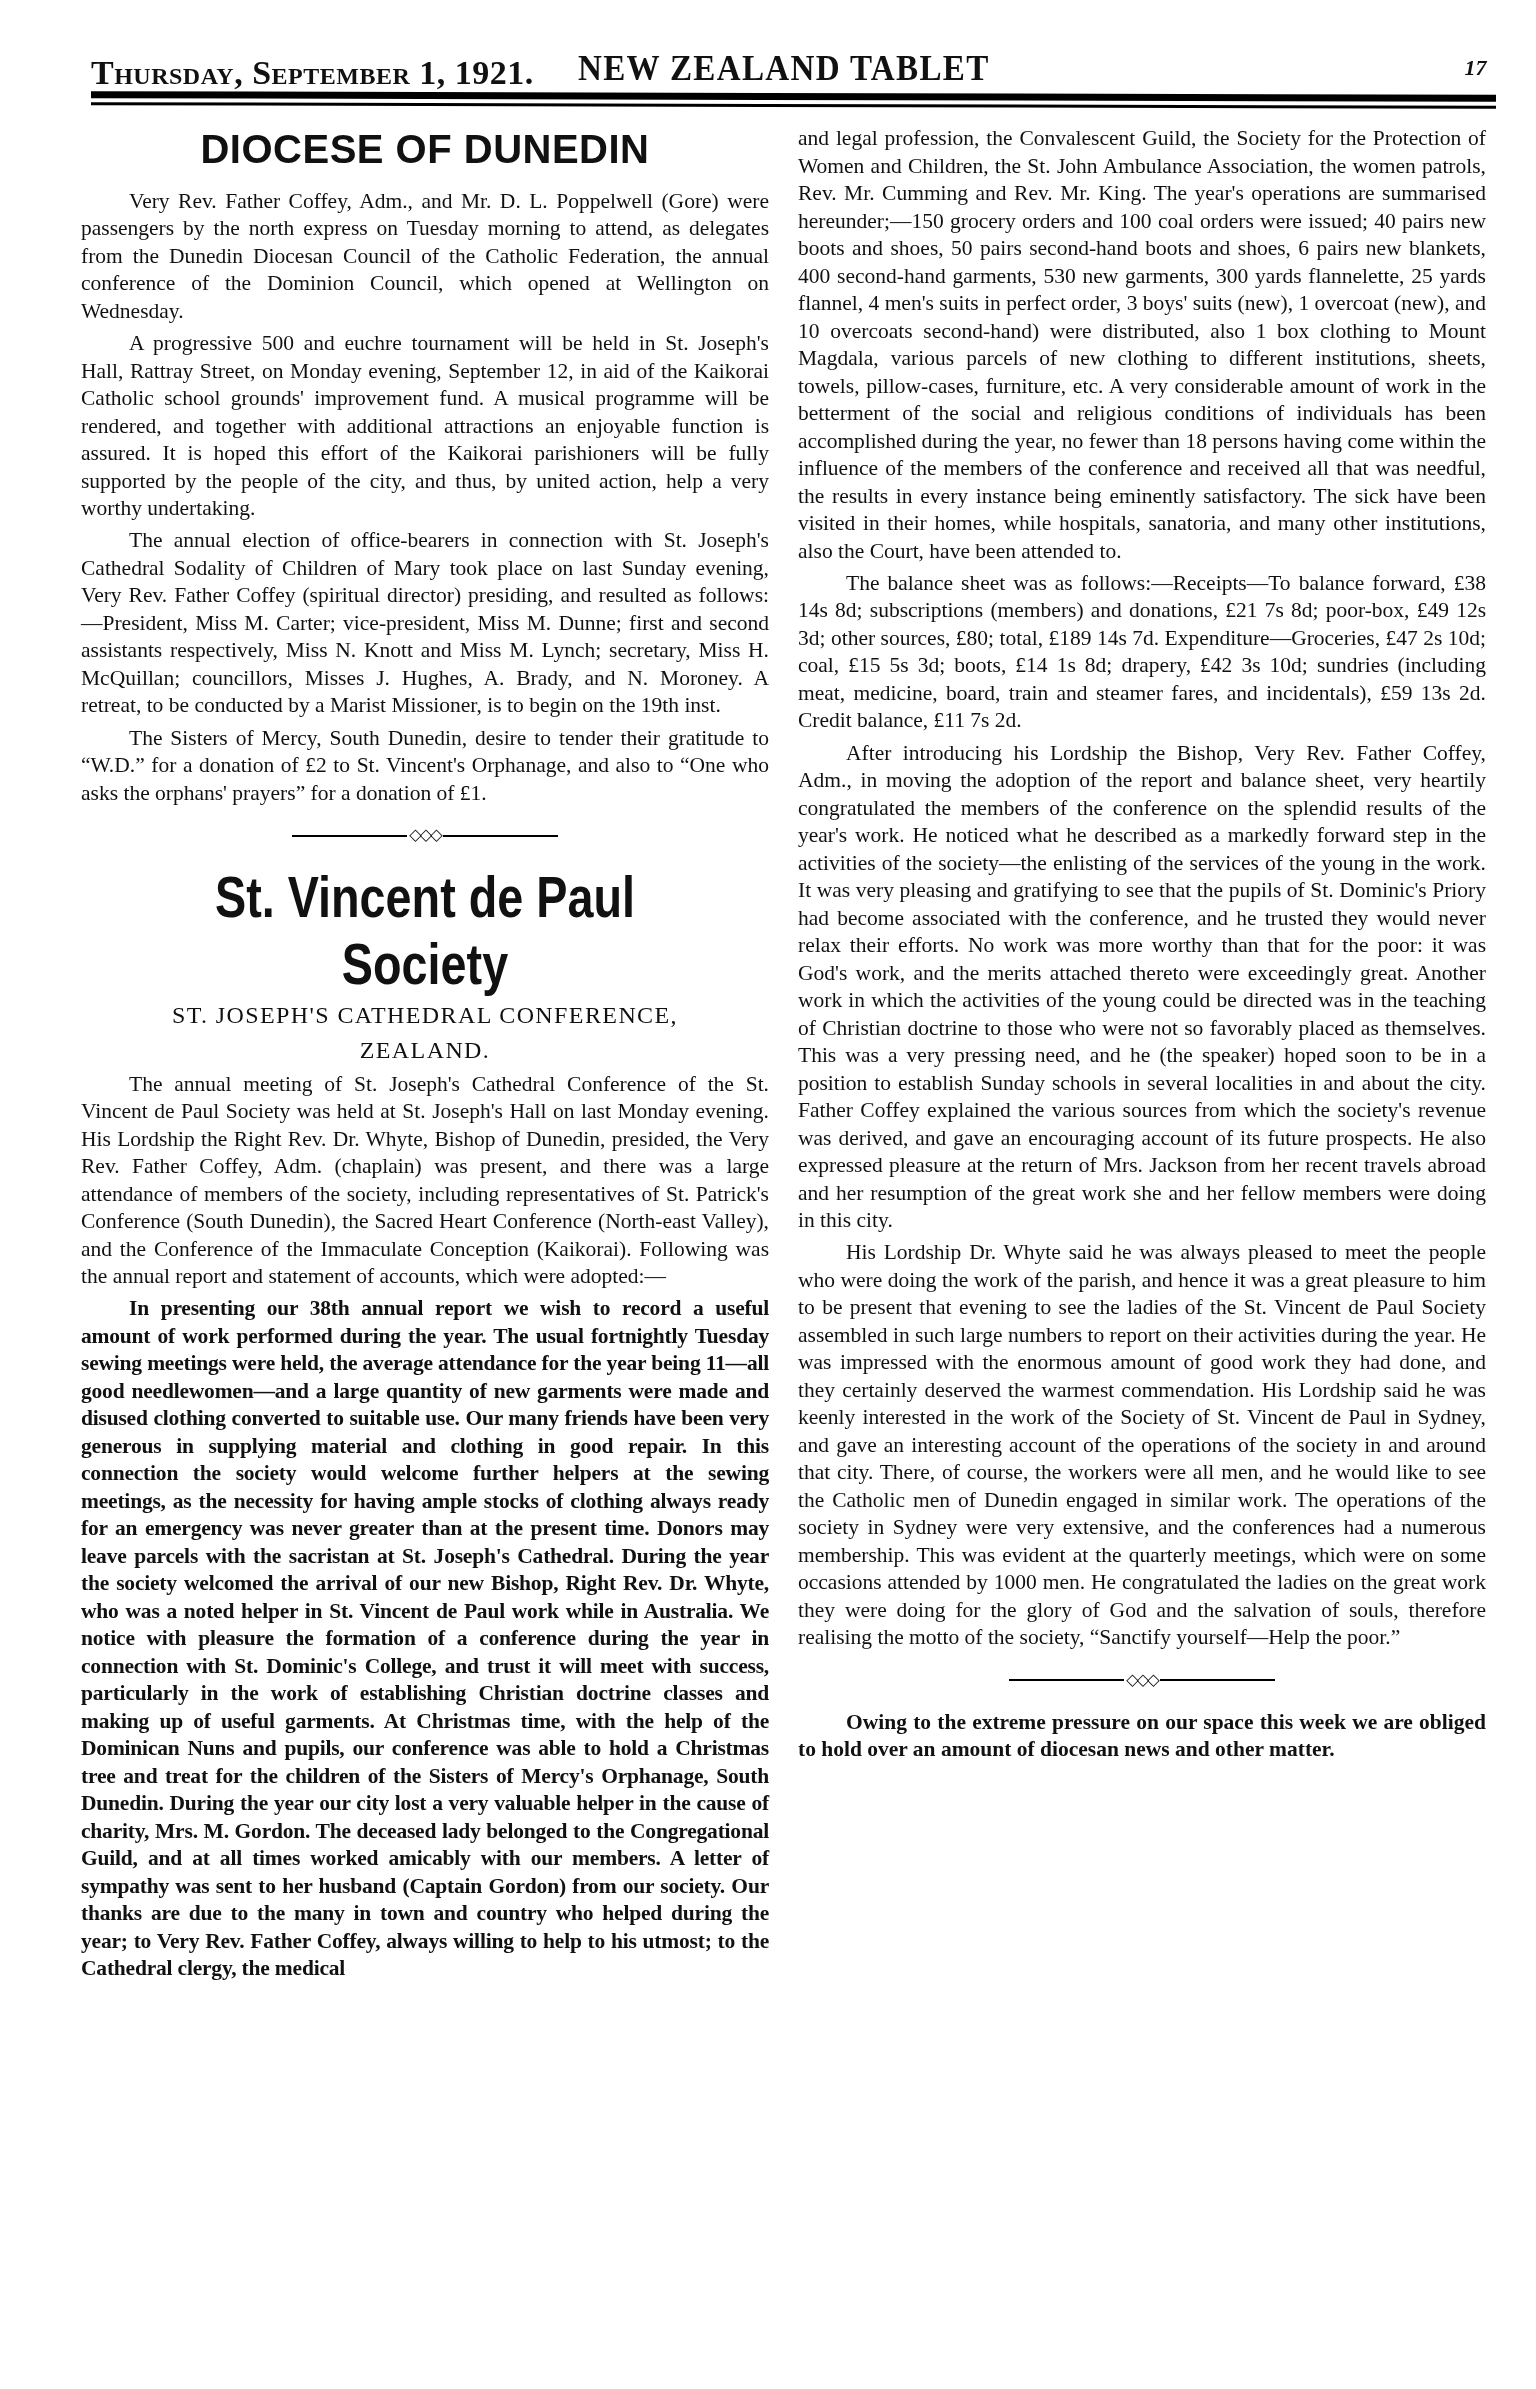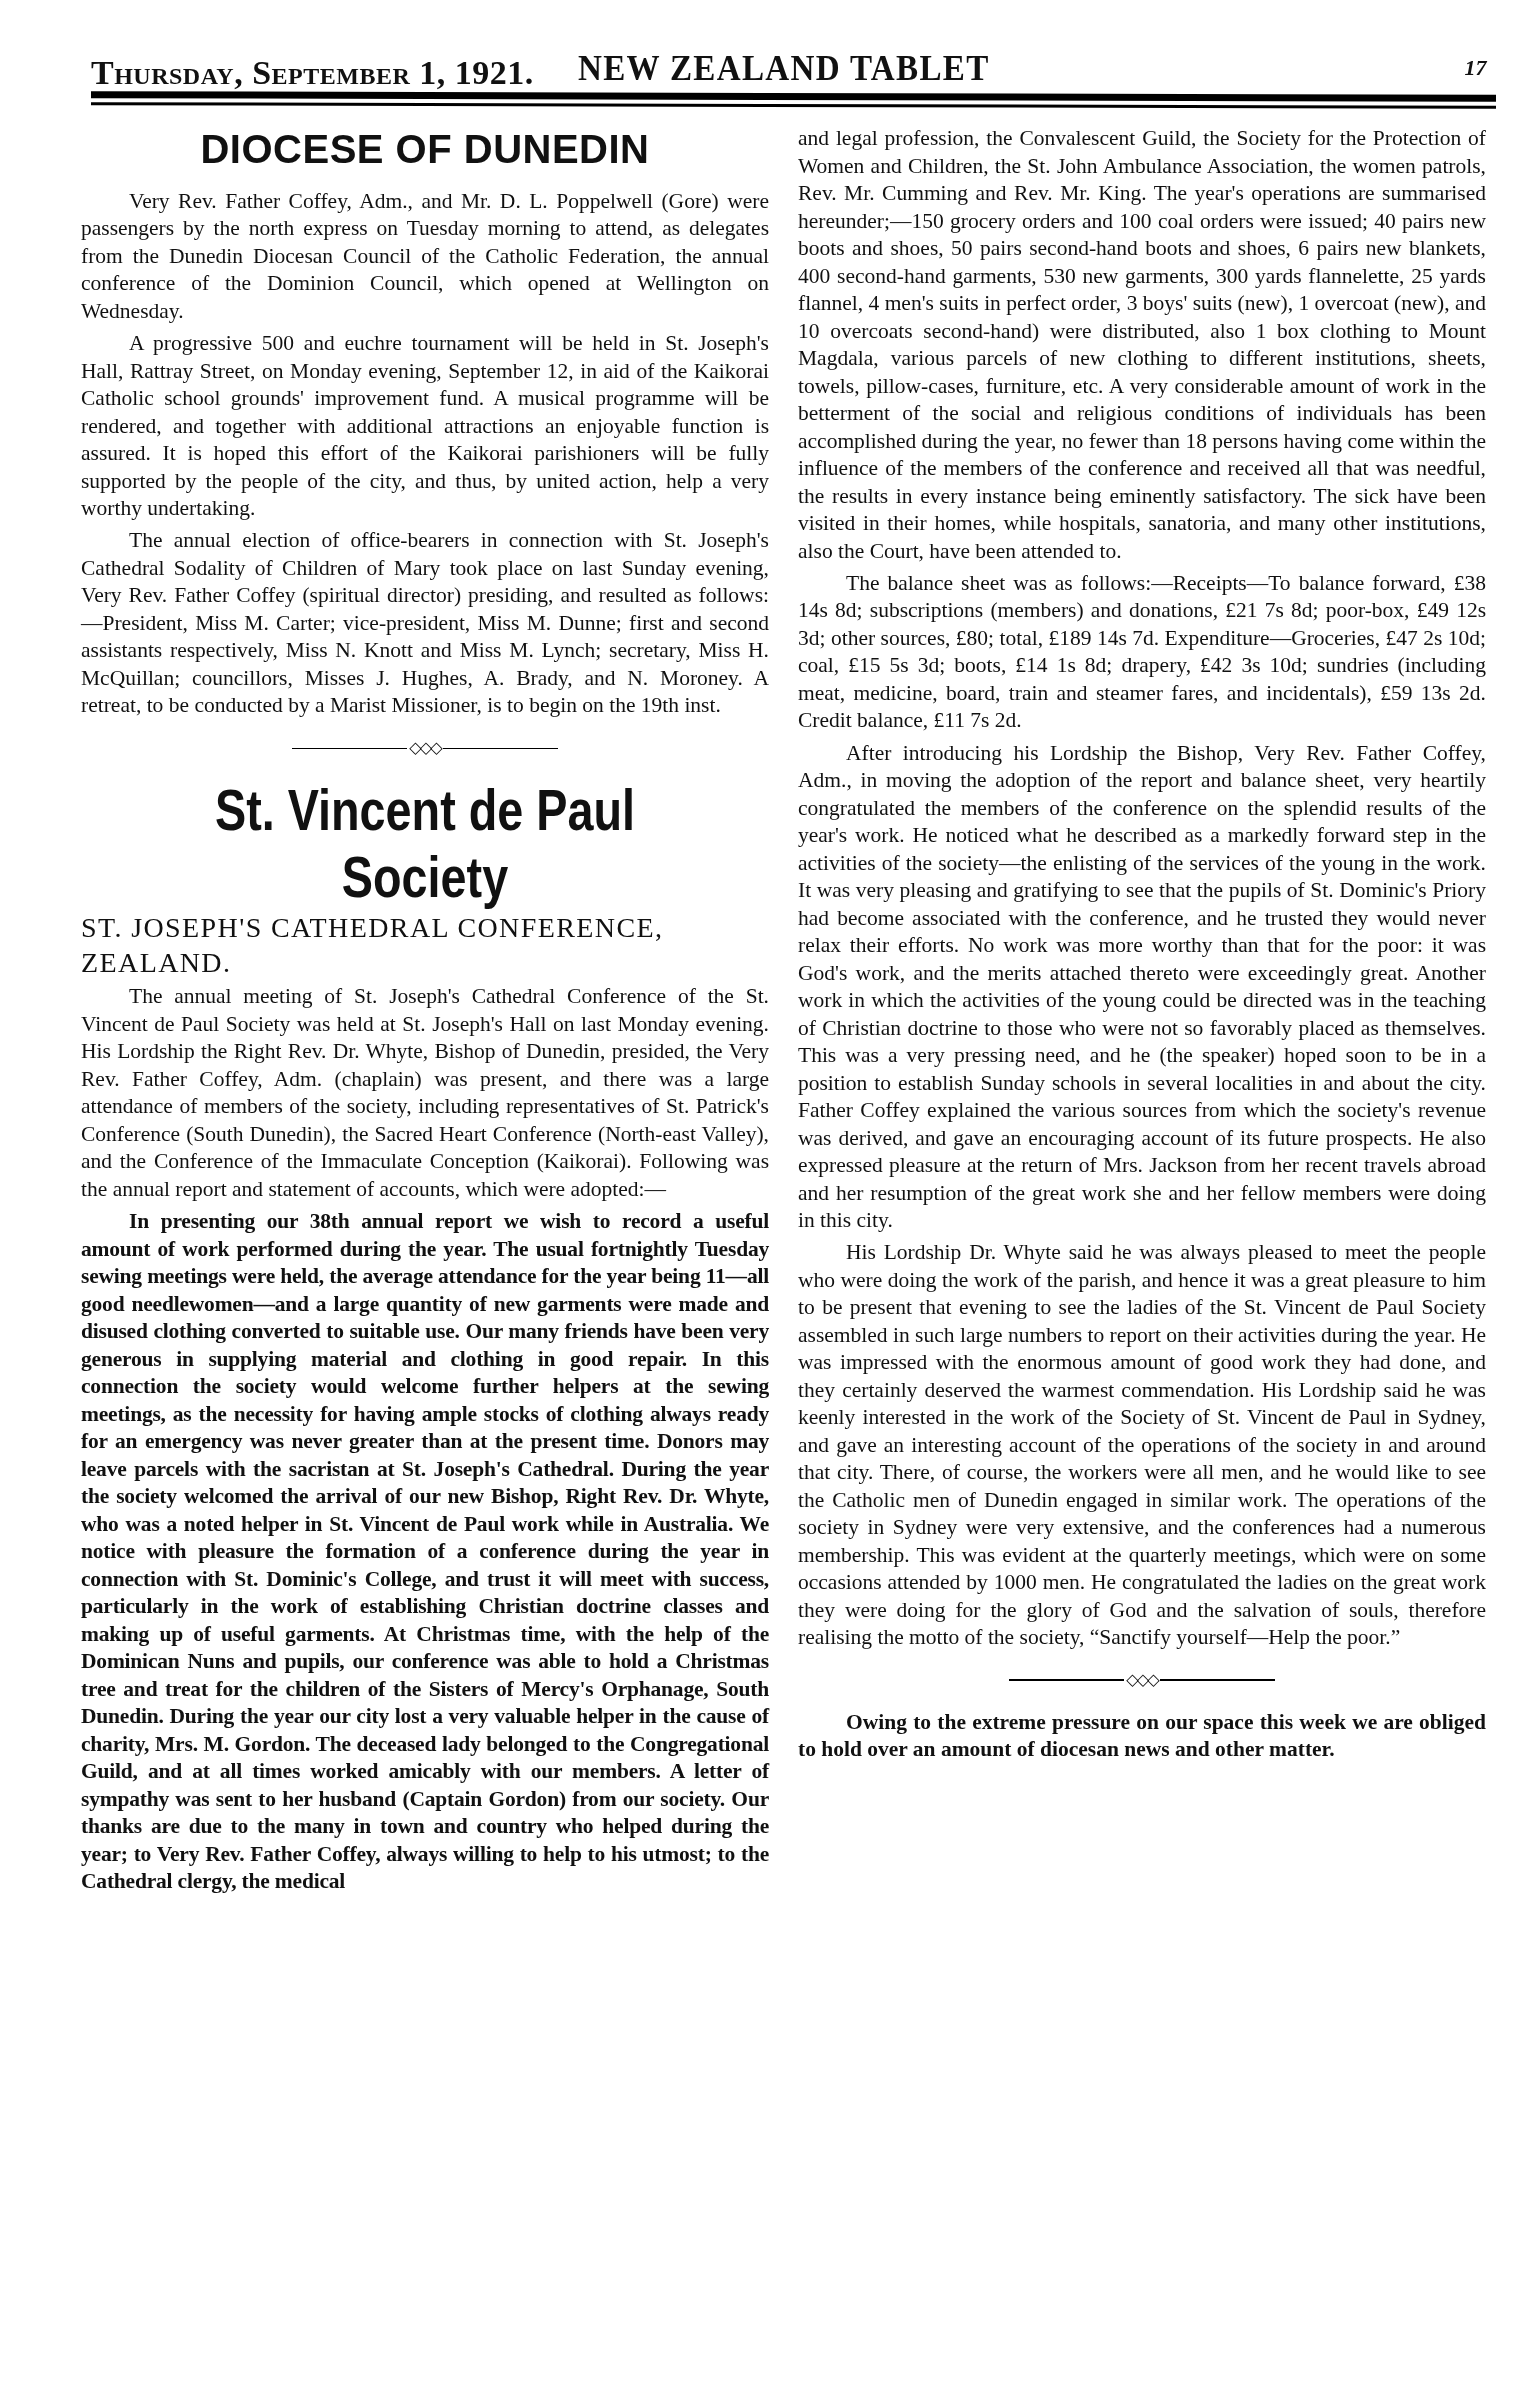--- a/index.html
+++ b/index.html
@@ -10,21 +10,21 @@
     .mh-page { position: absolute; right: 9.6px; top: 9.6px; font-size: 22px; font-weight: bold; font-style: italic; }
     .rule-top1 { position: absolute; left: 91px; top: 93px; width: 1405px; height: 6.7px; background: #000; transform: rotate(0.15deg); }
     .rule-top2 { position: absolute; left: 91px; top: 104px; width: 1405px; height: 2.9px; background: #000; transform: rotate(0.15deg); }
     .col { position: absolute; top: 115px; width: 688px; font-size: 21.5px; line-height: 27.5px; text-align: justify; hyphens: manual; }
     .col.left { left: 81px; }
     .col.right { left: 798px; top: 125px; }
     .col p { margin: 0 0 4.8px 0; text-indent: 48px; }
     .col p.noindent { text-indent: 0; }
     .h-diocese { text-align: center; font-family: "Liberation Sans", "DejaVu Sans", sans-serif; font-weight: bold; font-size: 40px; line-height: 48px; margin: 9.6px 0 15.3px 0; letter-spacing: 0.5px; }
     .h-svp { text-align: center; font-family: "Liberation Sans", "DejaVu Sans", sans-serif; font-weight: bold; font-size: 57px; line-height: 67px; margin: 19px 0 2.9px 0; transform: scaleX(0.82); }
-    .h-sub { text-align: left; font-size: 28px; line-height: 28px; letter-spacing: 1.4px; margin: 0 0 6.7px 0; }
+    .h-sub { text-align: center; font-size: 24px; line-height: 28px; letter-spacing: 1.4px; margin: 0 0 6.7px 0; }
     .ornament { display: flex; align-items: center; justify-content: center; margin: 19px 0 19px 0; height: 19px; }
     .ornament .line { width: 115px; height: 1.9px; background: #000; }
     .ornament .diamonds { font-size: 16.2px; letter-spacing: -1.9px; margin: 0 1.9px; line-height: 19px; }
     .col .bold-para { font-weight: bold; }
     .col .dense { font-weight: bold; letter-spacing: -0.2px; }
   </style>
 </head>
 <body>
 
 <div class="masthead">
@@ -33,20 +33,21 @@
   <div class="mh-page">17</div>
 </div>
 <div class="rule-top1"></div>
 <div class="rule-top2"></div>
 
 <div class="col left">
   <div class="h-diocese">DIOCESE OF DUNEDIN</div>
   <p>Very Rev. Father Coffey, Adm., and Mr. D. L. Poppelwell (Gore) were passengers by the north express on Tuesday morning to attend, as delegates from the Dunedin Diocesan Council of the Catholic Federation, the annual conference of the Dominion Council, which opened at Wellington on Wednesday.</p>
   <p>A progressive 500 and euchre tournament will be held in St. Joseph's Hall, Rattray Street, on Monday evening, September 12, in aid of the Kaikorai Catholic school grounds' improvement fund. A musical programme will be rendered, and together with additional attractions an enjoyable function is assured. It is hoped this effort of the Kaikorai parishioners will be fully supported by the people of the city, and thus, by united action, help a very worthy undertaking.</p>
   <p>The annual election of office-bearers in connection with St. Joseph's Cathedral Sodality of Children of Mary took place on last Sunday evening, Very Rev. Father Coffey (spiritual director) presiding, and resulted as follows:—President, Miss M. Carter; vice-president, Miss M. Dunne; first and second assistants respectively, Miss N. Knott and Miss M. Lynch; secretary, Miss H. McQuillan; councillors, Misses J. Hughes, A. Brady, and N. Moroney. A retreat, to be conducted by a Marist Missioner, is to begin on the 19th inst.</p>
+  <p>The Sisters of Mercy, South Dunedin, desire to tender their gratitude to “W.D.” for a donation of £2 to St. Vincent's Orphanage, and also to “One who asks the orphans' prayers” for a donation of £1.</p>
 
   <div class="ornament">
     <span class="line"></span>
     <span class="diamonds">◇◇◇</span>
     <span class="line"></span>
   </div>
 
   <div class="h-svp">St. Vincent de Paul Society</div>
   <div class="h-sub">ST. JOSEPH'S CATHEDRAL CONFERENCE,</div>
   <div class="h-sub">ZEALAND.</div>

